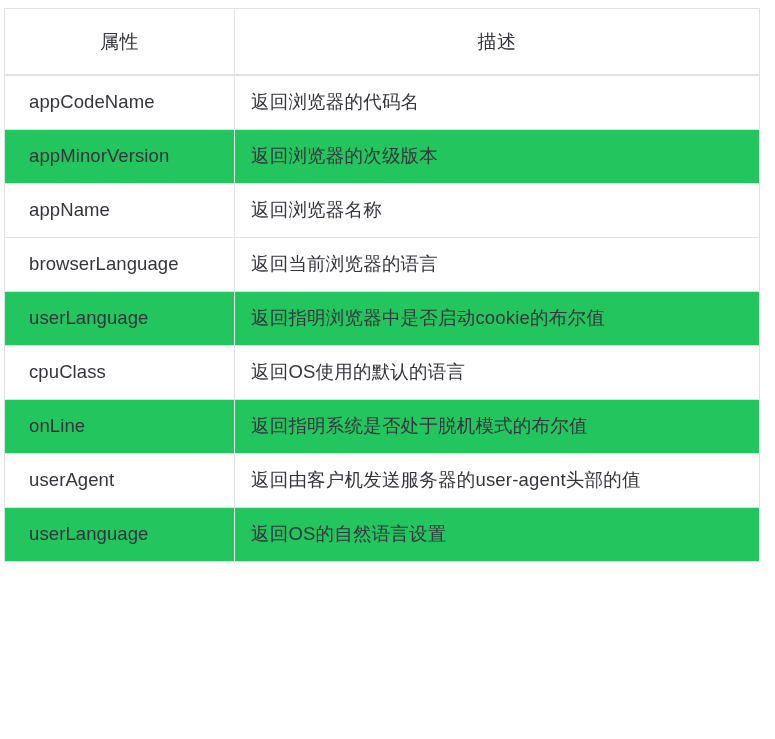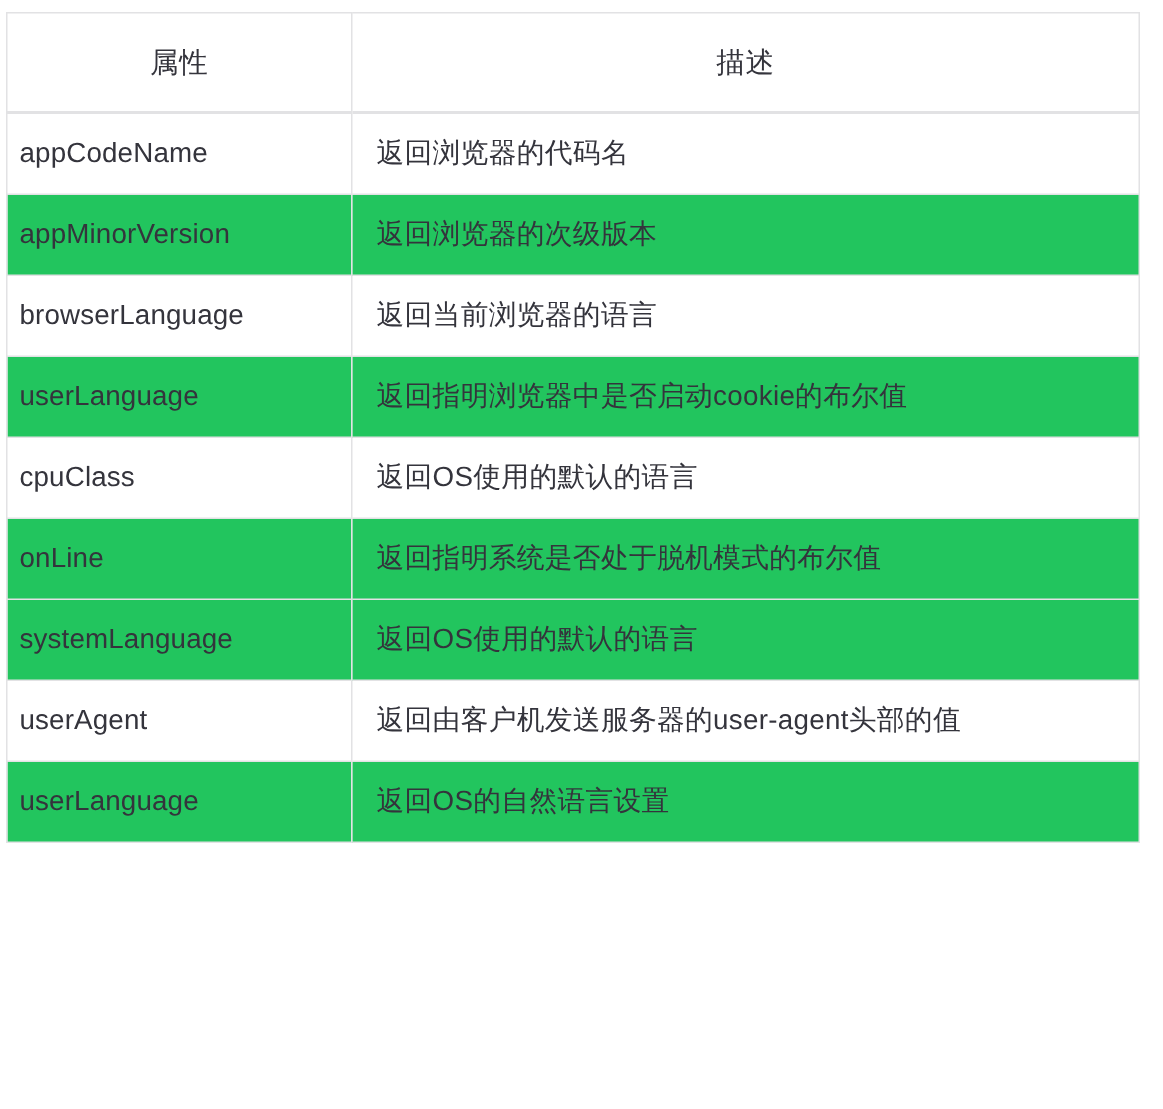--- a/index.html
+++ b/index.html
@@ -55,21 +55,21 @@
     color: #34343c;
     padding: 0 0 0 24px;
     line-height: 1.45;
     white-space: nowrap;
   }
 
   table.props tbody tr.odd td { background: #ffffff; }
   table.props tbody tr.even td { background: #22c55e; }
 
   table.props tbody td.attr-cell {
-    padding-left: 8px;
+    padding-left: 24px;
     letter-spacing: 0.1px;
   }
   table.props tbody td.desc-cell {
     padding-left: 16px;
     letter-spacing: 0.2px;
     margin-left: 28px;
   }
 </style>
 </head>
 <body>
@@ -89,39 +89,39 @@
     <tbody id="table-body">
         <tr class="odd">
           <td class="attr-cell">appCodeName</td>
           <td class="desc-cell">返回浏览器的代码名</td>
         </tr>
         <tr class="even">
           <td class="attr-cell">appMinorVersion</td>
           <td class="desc-cell">返回浏览器的次级版本</td>
         </tr>
         <tr class="odd">
+          <td class="attr-cell">appName</td>
+          <td class="desc-cell">返回浏览器名称</td>
+        </tr>
+        <tr class="odd">
           <td class="attr-cell">browserLanguage</td>
           <td class="desc-cell">返回当前浏览器的语言</td>
         </tr>
         <tr class="even">
           <td class="attr-cell">userLanguage</td>
           <td class="desc-cell">返回指明浏览器中是否启动cookie的布尔值</td>
         </tr>
         <tr class="odd">
           <td class="attr-cell">cpuClass</td>
           <td class="desc-cell">返回OS使用的默认的语言</td>
         </tr>
         <tr class="even">
           <td class="attr-cell">onLine</td>
           <td class="desc-cell">返回指明系统是否处于脱机模式的布尔值</td>
         </tr>
-        <tr class="even">
-          <td class="attr-cell">systemLanguage</td>
-          <td class="desc-cell">返回OS使用的默认的语言</td>
-        </tr>
         <tr class="odd">
           <td class="attr-cell">userAgent</td>
           <td class="desc-cell">返回由客户机发送服务器的user-agent头部的值</td>
         </tr>
         <tr class="even">
           <td class="attr-cell">userLanguage</td>
           <td class="desc-cell">返回OS的自然语言设置</td>
         </tr>
       </tbody>
   </table>

